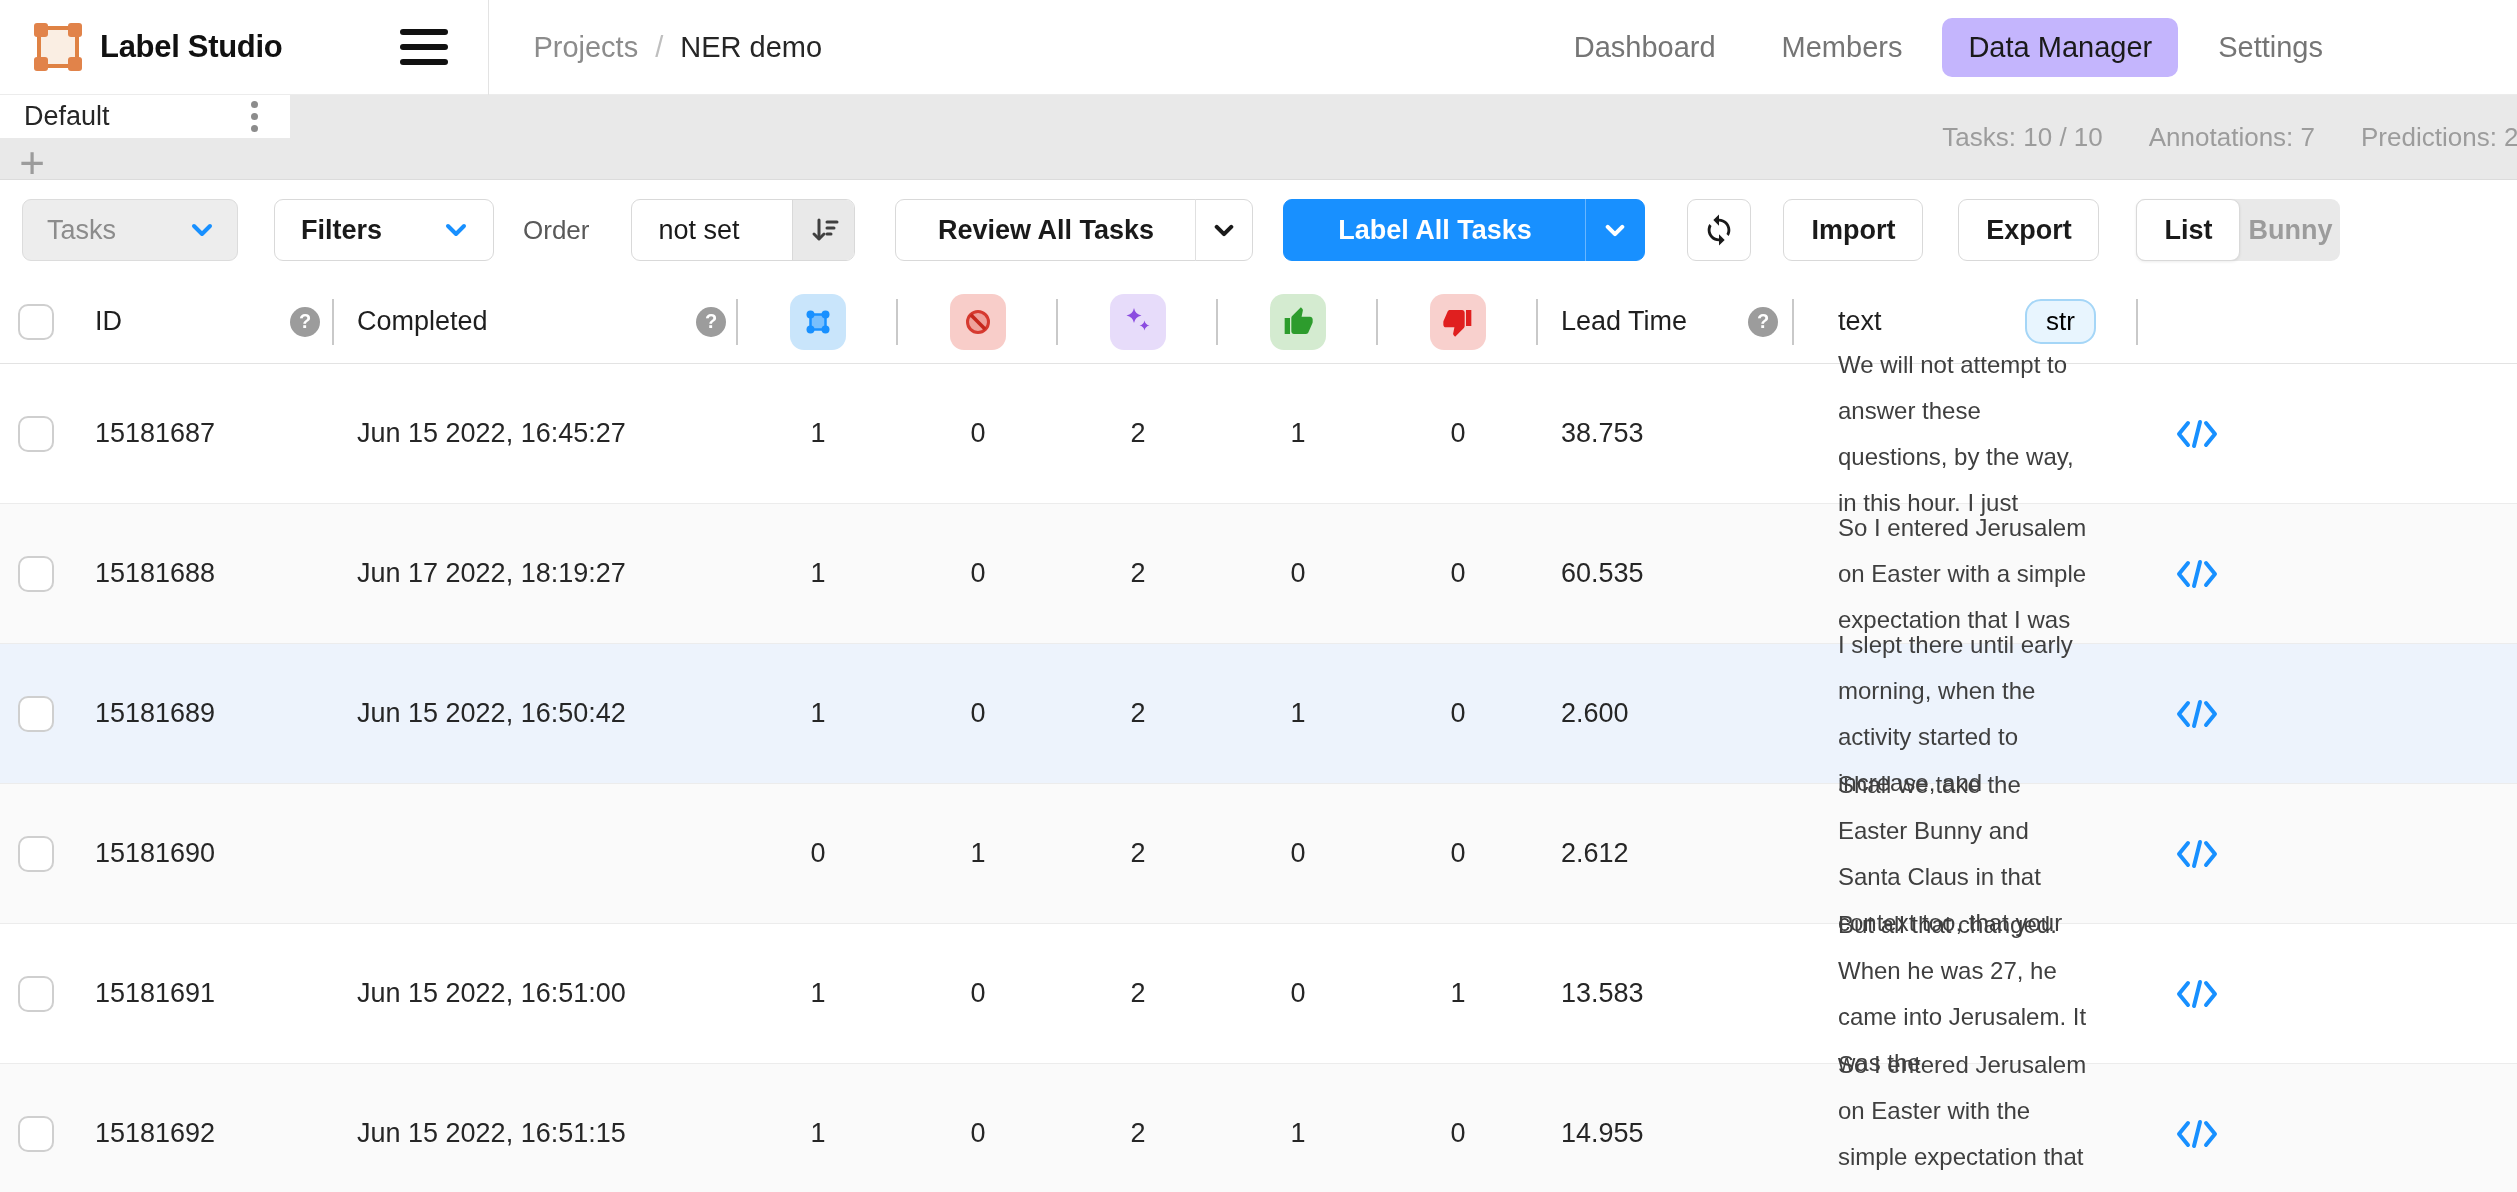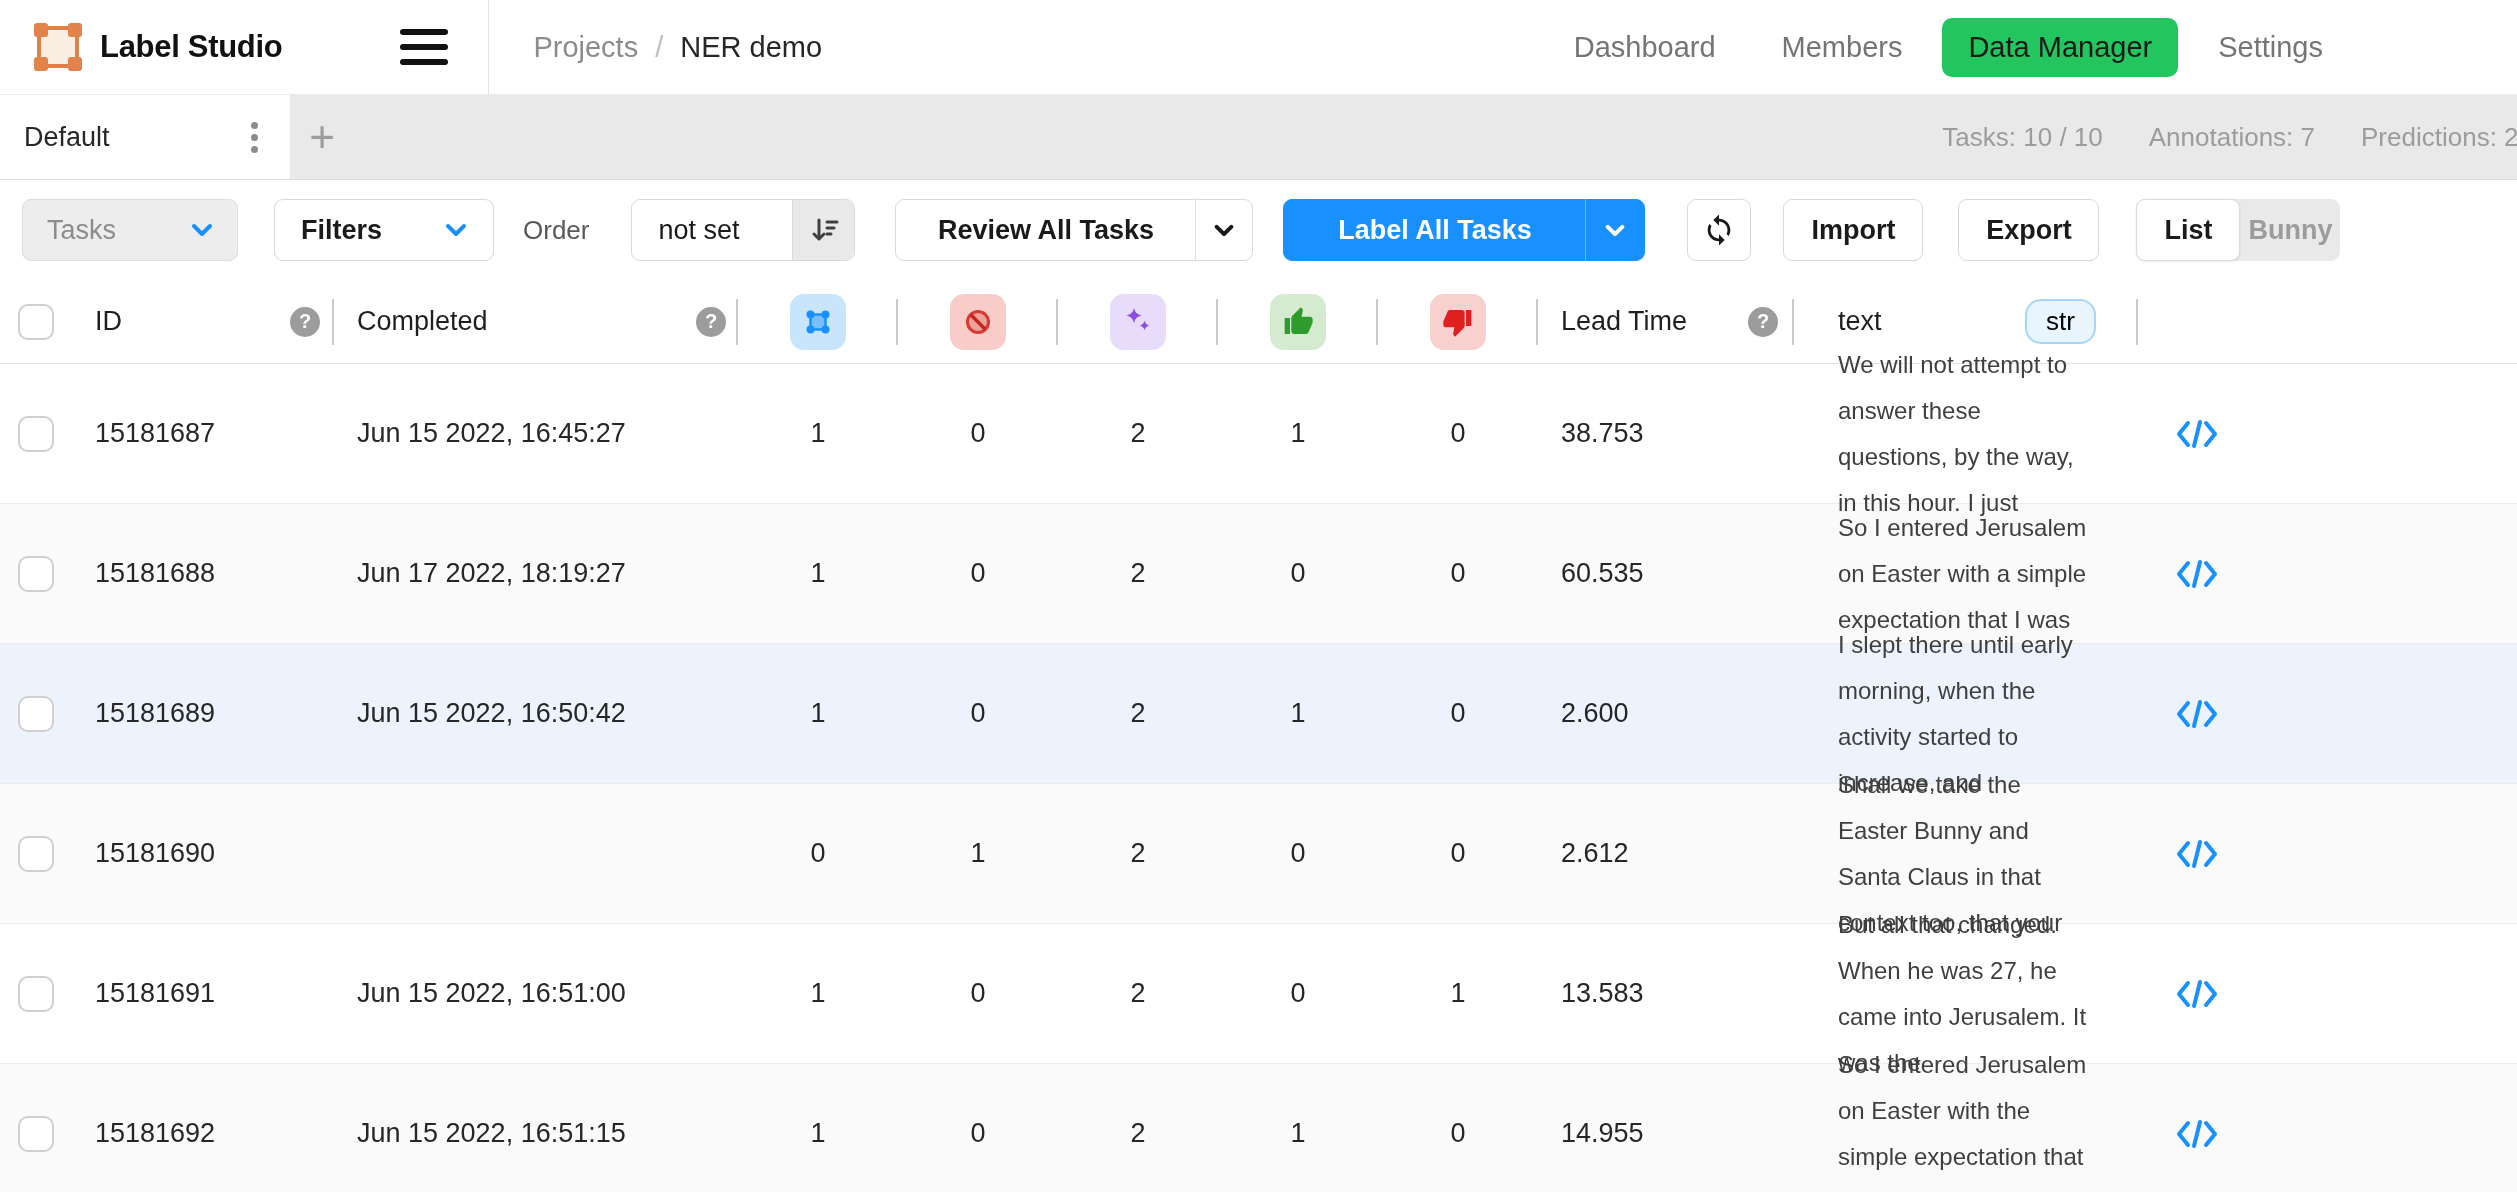--- a/index.html
+++ b/index.html
@@ -16,24 +16,24 @@
   .hamburger { margin-left:118px; width:48px; height:36px; display:flex; flex-direction:column; justify-content:space-between; cursor:pointer; }
   .hamburger span { display:block; height:6px; background:#111; border-radius:3px; }
   .hdr-vdiv { margin-left:40px; width:1px; height:95px; background:#e3e3e3; }
   .crumbs { margin-left:44px; display:flex; align-items:center; gap:17px; font-size:29px; }
   .crumb-parent { color:#8c8c8c; cursor:pointer; }
   .crumb-sep { color:#bfbfbf; }
   .crumb-cur { color:#262626; }
   .spacer { flex:1; }
   .nav { display:flex; align-items:center; gap:14px; margin-right:168px; font-size:29px; }
   .nav-item { color:#757575; padding:13px 26px; border-radius:10px; cursor:pointer; white-space:nowrap; }
-  .nav-item.active { background:#22c55e; color:#1a1a1a;border-radius:10px; }
+  .nav-item.active { background:#c4b5fd; color:#1a1a1a;border-radius:10px; }
 
   
-  .tabbar { position:relative; height:85px; background:#e9e9e9; border-bottom:1px solid #dcdcdc; display:flex; align-items:stretch; overflow:hidden; }
+  .tabbar { position:relative; height:85px; background:#e9e9e9; border-bottom:1px solid #dcdcdc; display:flex; align-items:stretch; overflow:hidden;flex-direction:column; }
   .tab-active { width:290px; background:#fff; display:flex; align-items:center; padding-left:24px; }
   .tab-label { font-size:27px; color:#262626; }
   .kebab { margin-left:auto; margin-right:26px; display:flex; flex-direction:column; gap:5px; cursor:pointer; padding:6px; }
   .kebab i { width:7px; height:7px; border-radius:50%; background:#8c8c8c; }
   .add-tab { width:64px; display:flex; align-items:center; justify-content:center; font-size:44px; font-weight:300; color:#9c9c9c; cursor:pointer; }
   .tab-stats { position:absolute; right:-16px; top:0; height:84px; display:flex; align-items:center; gap:46px; font-size:26px; color:#9c9c9c; white-space:nowrap; }
 
   
   .toolbar { height:100px; display:flex; align-items:center; padding-left:22px; background:#fff;gap:8px; }
   .btn { height:62px; border:1px solid #d9d9d9; border-radius:9px; background:#fff; display:inline-flex; align-items:center; font-size:27px; color:#1a1a1a; cursor:pointer; white-space:nowrap; }

